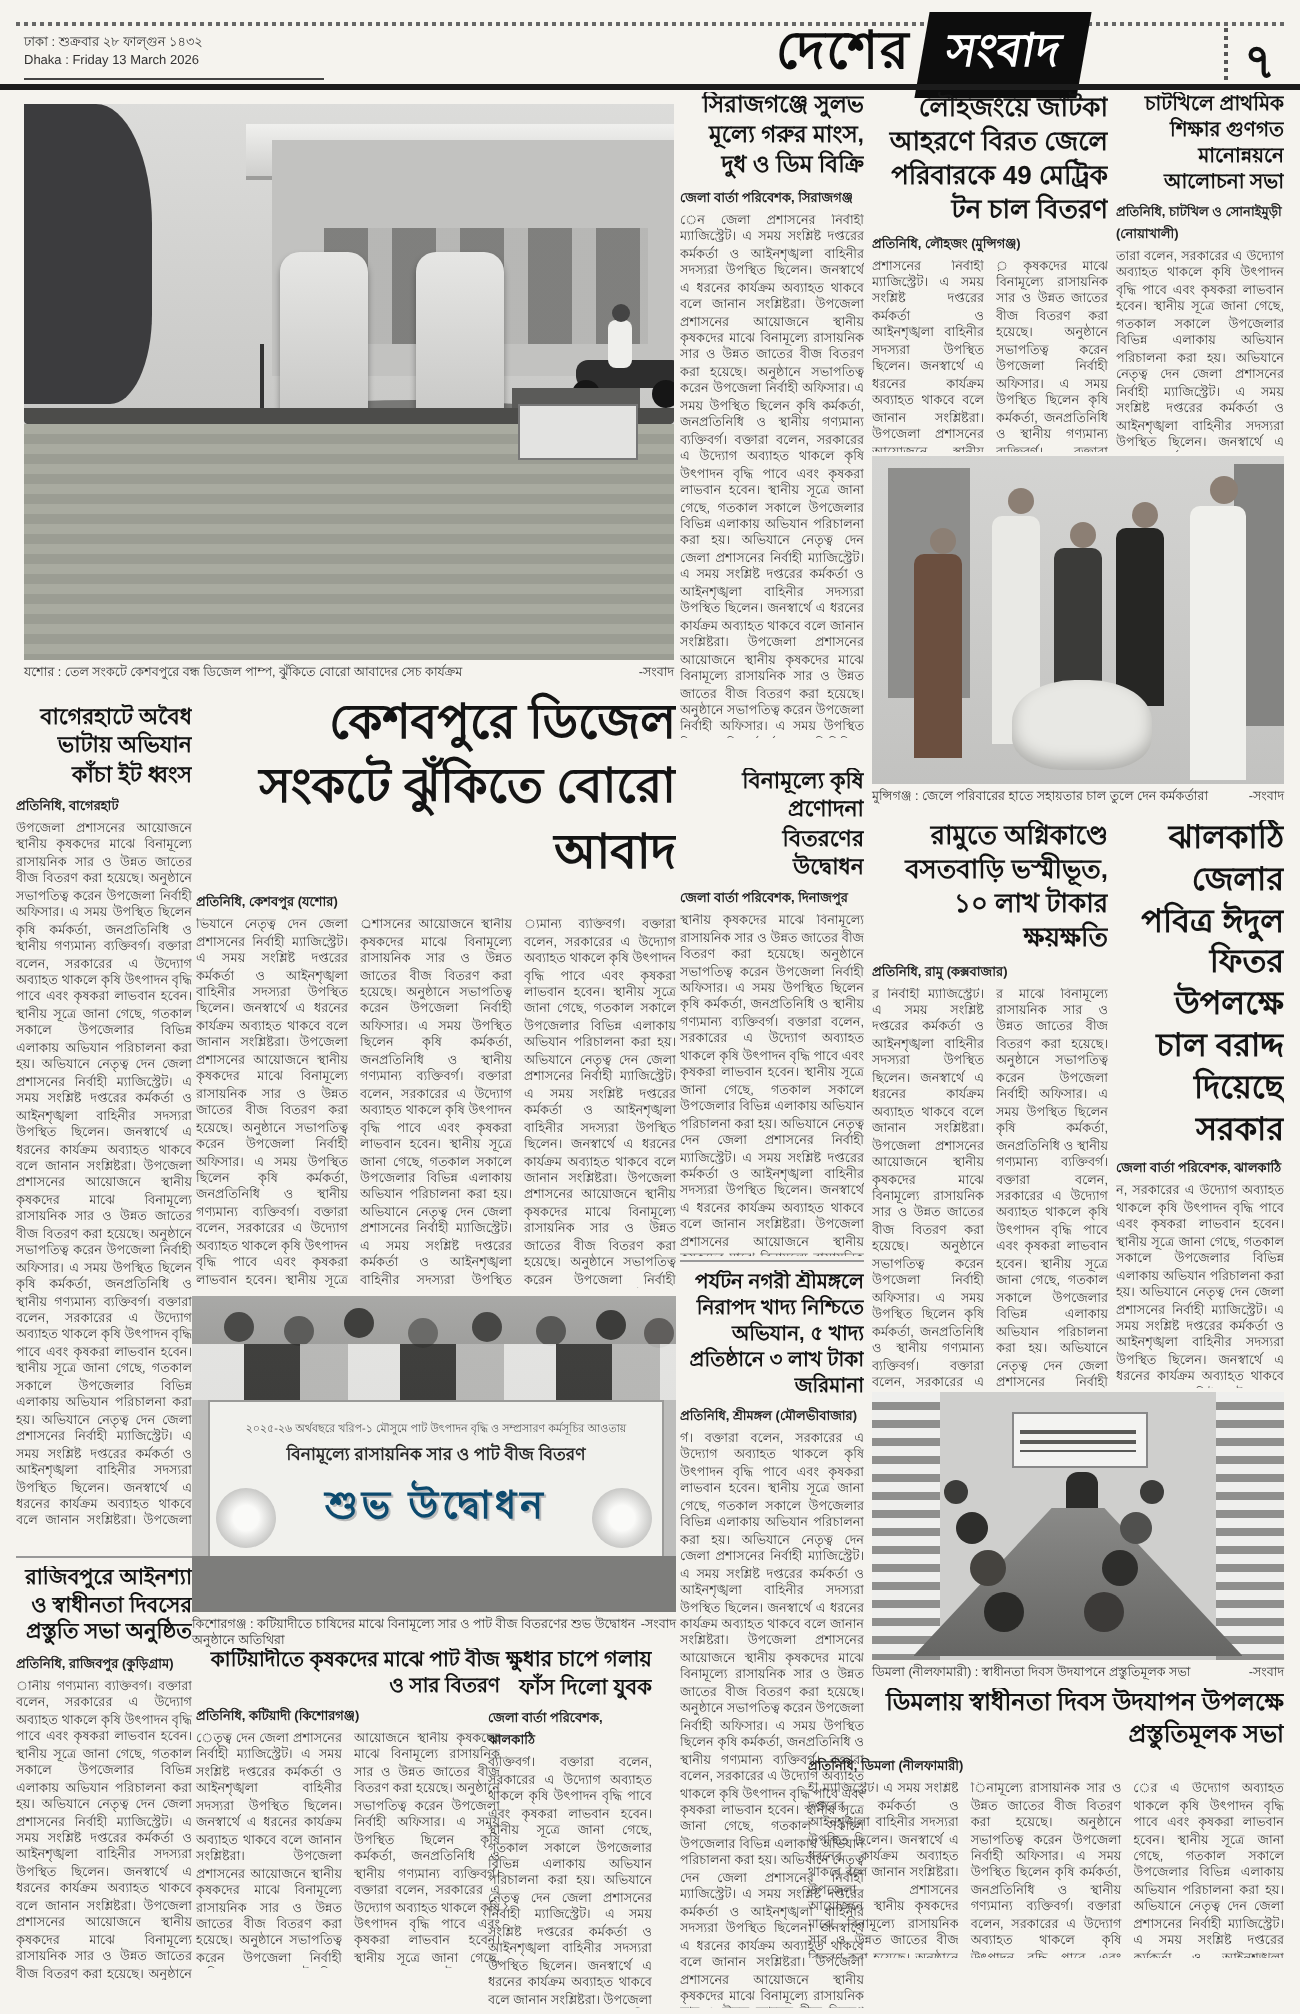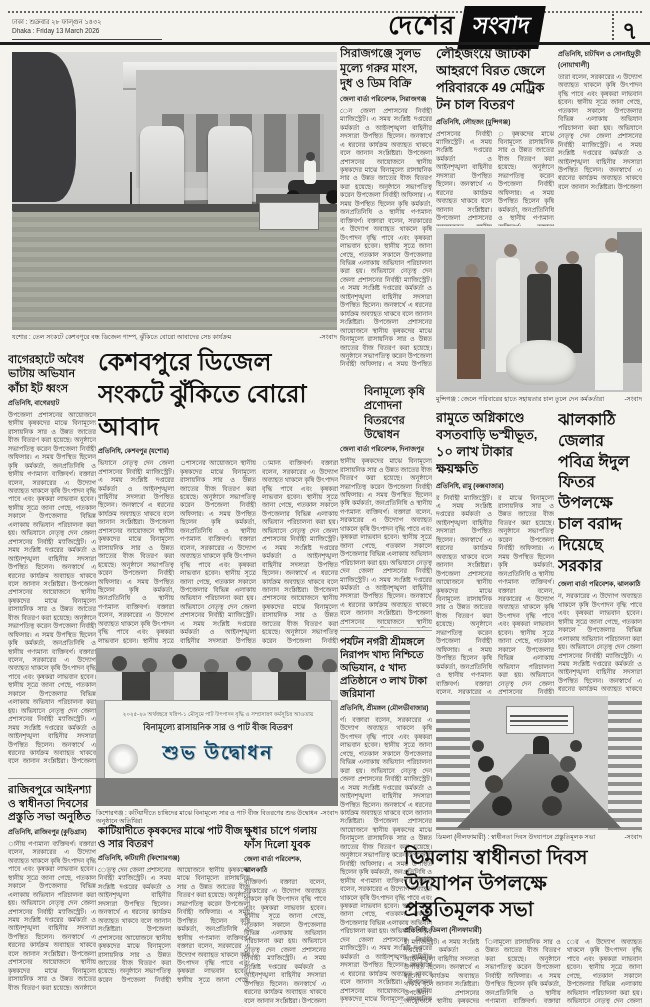--- a/index.html
+++ b/index.html
@@ -11,21 +11,21 @@
   .dates{left:12px;top:17px;width:150px;font-size:6.5px;line-height:1.45;color:#333;
          border-bottom:1px solid #444;padding-bottom:3px;}
   .masthead{left:388px;top:12px;height:30px;display:flex;align-items:center;}
   .mh-left{font-size:26px;font-weight:bold;color:#0d0d0d;letter-spacing:1px;}
   .mh-right{font-size:23px;font-weight:bold;color:#fff;background:#0d0d0d;
             padding:1px 12px 3px 12px;margin-left:6px;transform:skewX(-10deg);}
   .pg-div{left:612px;top:14px;height:26px;border-left:2px dotted #555;width:0;}
   .pagenum{left:622px;top:12px;font-size:24px;font-weight:bold;color:#111;}
   .rule{left:0;top:42px;width:650px;height:3px;background:#1c1c1c;}
   
-  .hl{font-weight:bold;text-align:left;color:#141414;line-height:1.3;overflow:hidden;}
+  .hl{font-weight:bold;text-align:right;color:#141414;line-height:1.3;overflow:hidden;}
   .by{font-size:6.5px;font-weight:bold;color:#222;margin:3px 0 2px 0;}
   .cols{display:flex;gap:6px;overflow:hidden;}
   .bc{flex:1;font-size:6.4px;line-height:1.32;text-align:justify;color:#3a3a3a;overflow:hidden;}
   .cap{font-size:6.3px;color:#333;display:flex;justify-content:space-between;line-height:1.2;}
   .art{overflow:hidden;}
   
   .ph{overflow:hidden;background:#bdbdbb;}
   .ph *{position:absolute;}
   
   .sky{left:0;top:0;width:100%;height:160px;background:linear-gradient(#dcdcda,#c8c8c6);}
@@ -207,20 +207,21 @@
   <div class="abs art" style="left:436px;top:46px;width:118px;height:180px;">
     <div class="hl" style="font-size:13px;">লৌহজংয়ে জাটকা আহরণে বিরত জেলে পরিবারকে 49 মেট্রিক টন চাল বিতরণ</div>
     <div class="by">প্রতিনিধি, লৌহজং (মুন্সিগঞ্জ)</div>
     <div class="cols" style="height:98px;">
       <div class="bc">প্রশাসনের নির্বাহী ম্যাজিস্ট্রেট। এ সময় সংশ্লিষ্ট দপ্তরের কর্মকর্তা ও আইনশৃঙ্খলা বাহিনীর সদস্যরা উপস্থিত ছিলেন। জনস্বার্থে এ ধরনের কার্যক্রম অব্যাহত থাকবে বলে জানান সংশ্লিষ্টরা। উপজেলা প্রশাসনের আয়োজনে স্থানীয় কৃষকদের মাঝে বিনামূল্যে রাসায়নিক সার ও উন্নত জাতের বীজ বিতরণ করা হয়েছে। অনুষ্ঠানে সভাপতিত্ব করেন উপজেলা নির্বাহী অফিসার। এ সময় উপস্থিত ছিলেন কৃষি কর্মকর্তা, জনপ্রতিনিধি ও স্থানীয় গণ্যমান্য ব্যক্তিবর্গ। বক্তারা বলেন, সরকারের এ উদ্যোগ অব্যাহত থাকলে কৃষি উৎপাদন বৃদ্ধি পাবে এবং কৃষকরা লাভবান হবেন। স্থানীয় সূত্রে জানা গেছে, গতকাল সকালে উপজেলার বিভিন্ন এলাকায় অভিযান পরিচালনা করা হয়। অভিযানে নেতৃত্ব দেন জেলা প্রশাসনের নির্বাহী ম্যাজিস্ট্রেট। এ সময় সংশ্লিষ্ট দপ্তরের কর্মকর্তা ও আইনশৃঙ্খলা বাহিনীর সদস্যরা উপস্থিত ছিলেন। জনস্বার্থে এ ধরনের কার্যক্রম অব্যাহত থাকবে বলে জানান সংশ্লিষ্টরা। উপজেলা প্রশাসনের আয়োজনে স্থানীয় কৃষকদের মাঝে বিনামূল্যে রাসায়নিক সার ও উন্নত জাতের বীজ বিতরণ করা হয়েছে। অনুষ্ঠানে সভাপতিত্ব করেন উপজেলা নির্বাহী অফিসার। এ সময় উপস্থিত ছিলেন কৃষি কর্মকর্তা, জনপ্রতিনিধি ও স্থানীয় গণ্যমান্য ব্যক্তিবর্গ। বক্তারা বলেন, সরকারের এ উদ্যোগ অব্যাহত থাকলে কৃষি উৎপাদন বৃদ্ধি পাবে এবং কৃষকরা লাভবান হবেন। স্থানীয় সূত্রে জানা গেছে, গতকাল সকালে উপজেলার বিভিন্ন এলাকায় অভিযান পরিচালনা করা হয়। অভিযানে নেতৃত্ব দেন জেলা প্রশাসনের নির্বাহী ম্যাজিস্ট্রেট। এ সময় সংশ্লিষ্ট দপ্তরের কর্মকর্তা ও আইনশৃঙ্খলা বাহিনীর সদস্যরা উপস্থিত ছিলেন। জনস্বার্থে এ ধরনের কার্যক্রম অব্যাহত থাকবে বলে জানান সংশ্লিষ্টরা। উপজেলা প্রশাসনের আয়োজনে স্থানীয় কৃষকদের মাঝে বিনামূল্যে রাসায়নিক সার ও উন্নত জাতের বীজ বিতরণ করা হয়েছে। অনুষ্ঠানে সভাপতিত্ব করেন উপজেলা নির্বাহী অফিসার। এ সময় উপস্থিত ছিলেন কৃষি কর্মকর্তা, জনপ্রতিনিধি ও স্থানীয় গণ্যমান্য ব্যক্তিবর্গ। বক্তারা বলেন, সরকারের এ উদ্যোগ অব্যাহত থাকলে কৃষি উৎপাদন বৃদ্ধি পাবে এবং কৃষকরা লাভবান হবেন। স্থানীয় সূত্রে জানা গেছে, গতকাল সকালে উপজেলার বিভিন্ন এলাকায় অভিযান পরিচালনা করা হয়। অভিযানে নেতৃত্ব দেন জেলা প্রশাসনের নির্বাহী ম্যাজিস্ট্রেট। এ সময় সংশ্লিষ্ট দপ্তরের কর্মকর্তা ও আইনশৃঙ্খলা বাহিনীর সদস্যরা উপস্থিত ছিলেন। জনস্বার্থে এ ধরনের কার্যক্রম অব্যাহত থাকবে বলে জানান সংশ্লিষ্টরা। উপজেলা প্রশাসনের আয়োজনে স্থানীয় কৃষকদের মাঝে বিনামূল্যে রাসায়নিক সার ও উন্নত জাতের বীজ বিতরণ করা হয়েছে। অনুষ্ঠানে সভাপতিত্ব করেন উপজেলা নির্বাহী অফিসার। এ সময় উপস্থিত ছিলেন কৃষি কর্মকর্তা, জনপ্রতিনিধি ও স্থানীয় গণ্যমান্য ব্যক্তিবর্গ। বক্তারা বলেন, সরকারের এ উদ্যোগ অব্যাহত থাকলে কৃষি উৎপাদন বৃদ্ধি পাবে এবং কৃষকরা লাভবান হবেন। স্থানীয় সূত্রে জানা গেছে, গতকাল সকালে উপজেলার বিভিন্ন এলাকায় অভিযান পরিচালনা করা হয়। অভিযানে নেতৃত্ব দেন জেলা প্রশাসনের নির্বাহী ম্যাজিস্ট্রেট। এ সময় সংশ্লিষ্ট দপ্তরের কর্মকর্তা ও আইনশৃঙ্খলা বাহিনীর সদস্যরা উপস্থিত ছিলেন। জনস্বার্থে এ ধরনের কার্যক্রম অব্যাহত থাকবে বলে জানান সংশ্লিষ্টরা। উপজেলা প্রশাসনের আয়োজনে স্থানীয় কৃষকদের মাঝে বিনামূল্যে রাসায়নিক সার ও উন্নত জাতের বীজ বিতরণ করা হয়েছে। অনুষ্ঠানে সভাপতিত্ব করেন উপজেলা নির্বাহী অফিসার। এ সময় উপস্থিত ছিলেন কৃষি কর্মকর্তা, জনপ্রতিনিধি ও স্থানীয় গণ্যমান্য ব্যক্তিবর্গ। বক্তারা বলেন, সরকারের এ উদ্যোগ অব্যাহত থাকলে কৃষি উৎপাদন বৃদ্ধি পাবে এবং কৃষকরা লাভবান হবেন। স্থানীয় সূত্রে জানা গেছে, গতকাল সকালে উপজেলার বিভিন্ন এলাকায় অভিযান পরিচালনা করা হয়। অভিযানে নেতৃত্ব দেন জেলা প্রশাসনের নির্বাহী ম্যাজিস্ট্রেট। এ সময় সংশ্লিষ্ট দপ্তরের কর্মকর্তা ও আইনশ</div>
       <div class="bc">় কৃষকদের মাঝে বিনামূল্যে রাসায়নিক সার ও উন্নত জাতের বীজ বিতরণ করা হয়েছে। অনুষ্ঠানে সভাপতিত্ব করেন উপজেলা নির্বাহী অফিসার। এ সময় উপস্থিত ছিলেন কৃষি কর্মকর্তা, জনপ্রতিনিধি ও স্থানীয় গণ্যমান্য ব্যক্তিবর্গ। বক্তারা বলেন, সরকারের এ উদ্যোগ অব্যাহত থাকলে কৃষি উৎপাদন বৃদ্ধি পাবে এবং কৃষকরা লাভবান হবেন। স্থানীয় সূত্রে জানা গেছে, গতকাল সকালে উপজেলার বিভিন্ন এলাকায় অভিযান পরিচালনা করা হয়। অভিযানে নেতৃত্ব দেন জেলা প্রশাসনের নির্বাহী ম্যাজিস্ট্রেট। এ সময় সংশ্লিষ্ট দপ্তরের কর্মকর্তা ও আইনশৃঙ্খলা বাহিনীর সদস্যরা উপস্থিত ছিলেন। জনস্বার্থে এ ধরনের কার্যক্রম অব্যাহত থাকবে বলে জানান সংশ্লিষ্টরা। উপজেলা প্রশাসনের আয়োজনে স্থানীয় কৃষকদের মাঝে বিনামূল্যে রাসায়নিক সার ও উন্নত জাতের বীজ বিতরণ করা হয়েছে। অনুষ্ঠানে সভাপতিত্ব করেন উপজেলা নির্বাহী অফিসার। এ সময় উপস্থিত ছিলেন কৃষি কর্মকর্তা, জনপ্রতিনিধি ও স্থানীয় গণ্যমান্য ব্যক্তিবর্গ। বক্তারা বলেন, সরকারের এ উদ্যোগ অব্যাহত থাকলে কৃষি উৎপাদন বৃদ্ধি পাবে এবং কৃষকরা লাভবান হবেন। স্থানীয় সূত্রে জানা গেছে, গতকাল সকালে উপজেলার বিভিন্ন এলাকায় অভিযান পরিচালনা করা হয়। অভিযানে নেতৃত্ব দেন জেলা প্রশাসনের নির্বাহী ম্যাজিস্ট্রেট। এ সময় সংশ্লিষ্ট দপ্তরের কর্মকর্তা ও আইনশৃঙ্খলা বাহিনীর সদস্যরা উপস্থিত ছিলেন। জনস্বার্থে এ ধরনের কার্যক্রম অব্যাহত থাকবে বলে জানান সংশ্লিষ্টরা। উপজেলা প্রশাসনের আয়োজনে স্থানীয় কৃষকদের মাঝে বিনামূল্যে রাসায়নিক সার ও উন্নত জাতের বীজ বিতরণ করা হয়েছে। অনুষ্ঠানে সভাপতিত্ব করেন উপজেলা নির্বাহী অফিসার। এ সময় উপস্থিত ছিলেন কৃষি কর্মকর্তা, জনপ্রতিনিধি ও স্থানীয় গণ্যমান্য ব্যক্তিবর্গ। বক্তারা বলেন, সরকারের এ উদ্যোগ অব্যাহত থাকলে কৃষি উৎপাদন বৃদ্ধি পাবে এবং কৃষকরা লাভবান হবেন। স্থানীয় সূত্রে জানা গেছে, গতকাল সকালে উপজেলার বিভিন্ন এলাকায় অভিযান পরিচালনা করা হয়। অভিযানে নেতৃত্ব দেন জেলা প্রশাসনের নির্বাহী ম্যাজিস্ট্রেট। এ সময় সংশ্লিষ্ট দপ্তরের কর্মকর্তা ও আইনশৃঙ্খলা বাহিনীর সদস্যরা উপস্থিত ছিলেন। জনস্বার্থে এ ধরনের কার্যক্রম অব্যাহত থাকবে বলে জানান সংশ্লিষ্টরা। উপজেলা প্রশাসনের আয়োজনে স্থানীয় কৃষকদের মাঝে বিনামূল্যে রাসায়নিক সার ও উন্নত জাতের বীজ বিতরণ করা হয়েছে। অনুষ্ঠানে সভাপতিত্ব করেন উপজেলা নির্বাহী অফিসার। এ সময় উপস্থিত ছিলেন কৃষি কর্মকর্তা, জনপ্রতিনিধি ও স্থানীয় গণ্যমান্য ব্যক্তিবর্গ। বক্তারা বলেন, সরকারের এ উদ্যোগ অব্যাহত থাকলে কৃষি উৎপাদন বৃদ্ধি পাবে এবং কৃষকরা লাভবান হবেন। স্থানীয় সূত্রে জানা গেছে, গতকাল সকালে উপজেলার বিভিন্ন এলাকায় অভিযান পরিচালনা করা হয়। অভিযানে নেতৃত্ব দেন জেলা প্রশাসনের নির্বাহী ম্যাজিস্ট্রেট। এ সময় সংশ্লিষ্ট দপ্তরের কর্মকর্তা ও আইনশৃঙ্খলা বাহিনীর সদস্যরা উপস্থিত ছিলেন। জনস্বার্থে এ ধরনের কার্যক্রম অব্যাহত থাকবে বলে জানান সংশ্লিষ্টরা। উপজেলা প্রশাসনের আয়োজনে স্থানীয় কৃষকদের মাঝে বিনামূল্যে রাসায়নিক সার ও উন্নত জাতের বীজ বিতরণ করা হয়েছে। অনুষ্ঠানে সভাপতিত্ব করেন উপজেলা নির্বাহী অফিসার। এ সময় উপস্থিত ছিলেন কৃষি কর্মকর্তা, জনপ্রতিনিধি ও স্থানীয় গণ্যমান্য ব্যক্তিবর্গ। বক্তারা বলেন, সরকারের এ উদ্যোগ অব্যাহত থাকলে কৃষি উৎপাদন বৃদ্ধি পাবে এবং কৃষকরা লাভবান হবেন। স্থানীয় সূত্রে জানা গেছে, গতকাল সকালে উপজেলার বিভিন্ন এলাকায় অভিযান পরিচালনা করা হয়। অভিযানে নেতৃত্ব দেন জেলা প্রশাসনের নির্বাহী ম্যাজিস্ট্রেট। এ সময় সংশ্লিষ্ট দপ্তরের কর্মকর্তা ও আইনশৃঙ্খলা বাহিনীর সদস্যরা উপস্থিত ছিলেন। জনস্বার্থে এ ধরনের কার্যক্রম অব্যাহত থাকবে বলে জানান সংশ্লিষ্টরা। উপজেলা প্রশাসনের আয়োজনে স্থানীয় কৃষকদের মাঝে বিনামূল্যে রাসায়নিক সার ও উন্নত জাতের বীজ বিতরণ করা হয়েছে।</div>
     </div>
   </div>
 
   <div class="abs art" style="left:558px;top:46px;width:84px;height:180px;">
+    <div class="hl" style="font-size:10px;">চাটখিলে প্রাথমিক শিক্ষার গুণগত মানোন্নয়নে আলোচনা সভা</div>
     <div class="by">প্রতিনিধি, চাটখিল ও সোনাইমুড়ী (নোয়াখালী)</div>
     <div class="bc" style="height:118px;">তারা বলেন, সরকারের এ উদ্যোগ অব্যাহত থাকলে কৃষি উৎপাদন বৃদ্ধি পাবে এবং কৃষকরা লাভবান হবেন। স্থানীয় সূত্রে জানা গেছে, গতকাল সকালে উপজেলার বিভিন্ন এলাকায় অভিযান পরিচালনা করা হয়। অভিযানে নেতৃত্ব দেন জেলা প্রশাসনের নির্বাহী ম্যাজিস্ট্রেট। এ সময় সংশ্লিষ্ট দপ্তরের কর্মকর্তা ও আইনশৃঙ্খলা বাহিনীর সদস্যরা উপস্থিত ছিলেন। জনস্বার্থে এ ধরনের কার্যক্রম অব্যাহত থাকবে বলে জানান সংশ্লিষ্টরা। উপজেলা প্রশাসনের আয়োজনে স্থানীয় কৃষকদের মাঝে বিনামূল্যে রাসায়নিক সার ও উন্নত জাতের বীজ বিতরণ করা হয়েছে। অনুষ্ঠানে সভাপতিত্ব করেন উপজেলা নির্বাহী অফিসার। এ সময় উপস্থিত ছিলেন কৃষি কর্মকর্তা, জনপ্রতিনিধি ও স্থানীয় গণ্যমান্য ব্যক্তিবর্গ। বক্তারা বলেন, সরকারের এ উদ্যোগ অব্যাহত থাকলে কৃষি উৎপাদন বৃদ্ধি পাবে এবং কৃষকরা লাভবান হবেন। স্থানীয় সূত্রে জানা গেছে, গতকাল সকালে উপজেলার বিভিন্ন এলাকায় অভিযান পরিচালনা করা হয়। অভিযানে নেতৃত্ব দেন জেলা প্রশাসনের নির্বাহী ম্যাজিস্ট্রেট। এ সময় সংশ্লিষ্ট দপ্তরের কর্মকর্তা ও আইনশৃঙ্খলা বাহিনীর সদস্যরা উপস্থিত ছিলেন। জনস্বার্থে এ ধরনের কার্যক্রম অব্যাহত থাকবে বলে জানান সংশ্লিষ্টরা। উপজেলা প্রশাসনের আয়োজনে স্থানীয় কৃষকদের মাঝে বিনামূল্যে রাসায়নিক সার ও উন্নত জাতের বীজ বিতরণ করা হয়েছে। অনুষ্ঠানে সভাপতিত্ব করেন উপজেলা নির্বাহী অফিসার। এ সময় উপস্থিত ছিলেন কৃষি কর্মকর্তা, জনপ্রতিনিধি ও স্থানীয় গণ্যমান্য ব্যক্তিবর্গ। বক্তারা বলেন, সরকারের এ উদ্যোগ অব্যাহত থাকলে কৃষি উৎপাদন বৃদ্ধি পাবে এবং কৃষকরা লাভবান হবেন। স্থানীয় সূত্রে জানা গেছে, গতকাল সকালে উপজেলার বিভিন্ন এলাকায় অভিযান পরিচালনা করা হয়। অভিযানে নেতৃত্ব দেন জেলা প্রশাসনের নির্বাহী ম্যাজিস্ট্রেট। এ সময় সংশ্লিষ্ট দপ্তরের কর্মকর্তা ও আইনশৃঙ্খলা বাহিনীর সদস্যরা উপস্থিত ছিলেন। জনস্বার্থে এ ধরনের কার্যক্রম অব্যাহত থাকবে বলে জানান সংশ্লিষ্টরা। উপজেলা প্রশাসনের আয়োজনে স্থানীয় কৃষকদের মাঝে বিনামূল্যে রাসায়নিক সার ও উন্নত জাতের বীজ বিতরণ করা হয়েছে। অনুষ্ঠানে সভাপতিত্ব করেন উপজেলা নির্বাহী অফিসার। এ সময় উপস্থিত ছিলেন কৃষি কর্মকর্তা, জনপ্রতিনিধি ও স্থানীয় গণ্যমান্য ব্যক্তিবর্গ। বক্তারা বলেন, সরকারের এ উদ্যোগ অব্যাহত থাকলে কৃষি উৎপাদন বৃদ্ধি পাবে এবং কৃষকরা লাভবান হবেন। স্থানীয় সূত্রে জানা গেছে, গতকাল সকালে উপজেলার বিভিন্ন এলাকায় অভিযান পরিচালনা করা হয়। অভিযানে নেতৃত্ব দেন জেলা প্রশাসনের নির্বাহী ম্যাজিস্ট্রেট। এ সময় সংশ্লিষ্ট দপ্তরের কর্মকর্তা ও আইনশৃঙ্খলা বাহিনীর সদস্যরা উপস্থিত ছিলেন। জনস্বার্থে এ ধরনের কার্যক্রম অব্যাহত থাকবে বলে জানান সংশ্লিষ্টরা। উপজেলা প্রশাসনের আয়োজনে স্থানীয় কৃষকদের মাঝে বিনামূল্যে রাসায়নিক সার ও উন্নত জাতের বীজ বিতরণ করা হয়েছে। অনুষ্ঠানে সভাপতিত্ব করেন উপজেলা নির্বাহী অফিসার। এ সময় উপস্থিত ছিলেন কৃষি কর্মকর্তা, জনপ্রতিনিধি ও স্থানীয় গণ্যমান্য ব্যক্তিবর্গ। বক্তারা বলেন, সরকারের এ উদ্যোগ অব্যাহত থাকলে কৃষি উৎপাদন বৃদ্ধি পাবে এবং কৃষকরা লাভবান হবেন। স্থানীয় সূত্রে জানা গেছে, গতকাল সকালে উপজেলার বিভিন্ন এলাকায় অভিযান পরিচালনা করা হয়। অভিযানে নেতৃত্ব দেন জেলা প্রশাসনের নির্বাহী ম্যাজিস্ট্রেট। এ সময় সংশ্লিষ্ট দপ্তরের কর্মকর্তা ও আইনশৃঙ্খলা বাহিনীর সদস্যরা উপস্থিত ছিলেন। জনস্বার্থে এ ধরনের কার্যক্রম অব্যাহত থাকবে বলে জানান সংশ্লিষ্টরা। উপজেলা প্রশাসনের আয়োজনে স্থানীয় কৃষকদের মাঝে বিনামূল্যে রাসায়নিক সার ও উন্নত জাতের বীজ বিতরণ করা হয়েছে। অনুষ্ঠানে সভাপতিত্ব করেন উপজেলা নির্বাহী অফিসার। এ সময় উপস্থিত ছিলেন কৃষি কর্মকর্তা, জনপ্রতিনিধি ও স্থানীয় গণ্যমান্য ব্যক্তিবর্গ। বক্তারা বলেন, সরকারের এ উদ্যোগ অব্যাহত থাকলে কৃষি উৎপাদন বৃদ্ধি পাবে এবং কৃষকর</div>
   </div>
 
   <div class="abs ph" style="left:436px;top:228px;width:206px;height:164px;">
     <div class="wall"></div>
     <div class="doorL"></div>
     <div class="doorR"></div>
     <div class="head" style="left:14%;top:22%;width:13px;height:13px;"></div>
     <div class="person" style="left:10%;top:30%;width:24px;height:62%;background:#6b4f3f;"></div>
@@ -264,21 +265,21 @@
     <div class="sitL"></div>
     <div class="sitR"></div>
     <div class="endguy"></div>
   </div>
   <div class="abs cap" style="left:436px;top:833px;width:206px;">
     <span>ডিমলা (নীলফামারী) : স্বাধীনতা দিবস উদযাপনে প্রস্তুতিমূলক সভা</span>
     <span>-সংবাদ</span>
   </div>
 
   <div class="abs art" style="left:404px;top:844px;width:238px;height:160px;">
-    <div class="hl" style="font-size:20px;">ডিমলায় স্বাধীনতা দিবস উদযাপন উপলক্ষে প্রস্তুতিমূলক সভা</div>
+    <div class="hl" style="font-size:12px;">ডিমলায় স্বাধীনতা দিবস উদযাপন উপলক্ষে প্রস্তুতিমূলক সভা</div>
     <div class="by">প্রতিনিধি, ডিমলা (নীলফামারী)</div>
     <div class="cols" style="height:88px;">
       <div class="bc">হী ম্যাজিস্ট্রেট। এ সময় সংশ্লিষ্ট দপ্তরের কর্মকর্তা ও আইনশৃঙ্খলা বাহিনীর সদস্যরা উপস্থিত ছিলেন। জনস্বার্থে এ ধরনের কার্যক্রম অব্যাহত থাকবে বলে জানান সংশ্লিষ্টরা। উপজেলা প্রশাসনের আয়োজনে স্থানীয় কৃষকদের মাঝে বিনামূল্যে রাসায়নিক সার ও উন্নত জাতের বীজ বিতরণ করা হয়েছে। অনুষ্ঠানে সভাপতিত্ব করেন উপজেলা নির্বাহী অফিসার। এ সময় উপস্থিত ছিলেন কৃষি কর্মকর্তা, জনপ্রতিনিধি ও স্থানীয় গণ্যমান্য ব্যক্তিবর্গ। বক্তারা বলেন, সরকারের এ উদ্যোগ অব্যাহত থাকলে কৃষি উৎপাদন বৃদ্ধি পাবে এবং কৃষকরা লাভবান হবেন। স্থানীয় সূত্রে জানা গেছে, গতকাল সকালে উপজেলার বিভিন্ন এলাকায় অভিযান পরিচালনা করা হয়। অভিযানে নেতৃত্ব দেন জেলা প্রশাসনের নির্বাহী ম্যাজিস্ট্রেট। এ সময় সংশ্লিষ্ট দপ্তরের কর্মকর্তা ও আইনশৃঙ্খলা বাহিনীর সদস্যরা উপস্থিত ছিলেন। জনস্বার্থে এ ধরনের কার্যক্রম অব্যাহত থাকবে বলে জানান সংশ্লিষ্টরা। উপজেলা প্রশাসনের আয়োজনে স্থানীয় কৃষকদের মাঝে বিনামূল্যে রাসায়নিক সার ও উন্নত জাতের বীজ বিতরণ করা হয়েছে। অনুষ্ঠানে সভাপতিত্ব করেন উপজেলা নির্বাহী অফিসার। এ সময় উপস্থিত ছিলেন কৃষি কর্মকর্তা, জনপ্রতিনিধি ও স্থানীয় গণ্যমান্য ব্যক্তিবর্গ। বক্তারা বলেন, সরকারের এ উদ্যোগ অব্যাহত থাকলে কৃষি উৎপাদন বৃদ্ধি পাবে এবং কৃষকরা লাভবান হবেন। স্থানীয় সূত্রে জানা গেছে, গতকাল সকালে উপজেলার বিভিন্ন এলাকায় অভিযান পরিচালনা করা হয়। অভিযানে নেতৃত্ব দেন জেলা প্রশাসনের নির্বাহী ম্যাজিস্ট্রেট। এ সময় সংশ্লিষ্ট দপ্তরের কর্মকর্তা ও আইনশৃঙ্খলা বাহিনীর সদস্যরা উপস্থিত ছিলেন। জনস্বার্থে এ ধরনের কার্যক্রম অব্যাহত থাকবে বলে জানান সংশ্লিষ্টরা। উপজেলা প্রশাসনের আয়োজনে স্থানীয় কৃষকদের মাঝে বিনামূল্যে রাসায়নিক সার ও উন্নত জাতের বীজ বিতরণ করা হয়েছে। অনুষ্ঠানে সভাপতিত্ব করেন উপজেলা নির্বাহী অফিসার। এ সময় উপস্থিত ছিলেন কৃষি কর্মকর্তা, জনপ্রতিনিধি ও স্থানীয় গণ্যমান্য ব্যক্তিবর্গ। বক্তারা বলেন, সরকারের এ উদ্যোগ অব্যাহত থাকলে কৃষি উৎপাদন বৃদ্ধি পাবে এবং কৃষকরা লাভবান হবেন। স্থানীয় সূত্রে জানা গেছে, গতকাল সকালে উপজেলার বিভিন্ন এলাকায় অভিযান পরিচালনা করা হয়। অভিযানে নেতৃত্ব দেন জেলা প্রশাসনের নির্বাহী ম্যাজিস্ট্রেট। এ সময় সংশ্লিষ্ট দপ্তরের কর্মকর্তা ও আইনশৃঙ্খলা বাহিনীর সদস্যরা উপস্থিত ছিলেন। জনস্বার্থে এ ধরনের কার্যক্রম অব্যাহত থাকবে বলে জানান সংশ্লিষ্টরা। উপজেলা প্রশাসনের আয়োজনে স্থানীয় কৃষকদের মাঝে বিনামূল্যে রাসায়নিক সার ও উন্নত জাতের বীজ বিতরণ করা হয়েছে। অনুষ্ঠানে সভাপতিত্ব করেন উপজেলা নির্বাহী অফিসার। এ সময় উপস্থিত ছিলেন কৃষি কর্মকর্তা, জনপ্রতিনিধি ও স্থানীয় গণ্যমান্য ব্যক্তিবর্গ। বক্তারা বলেন, সরকারের এ উদ্যোগ অব্যাহত থাকলে কৃষি উৎপাদন বৃদ্ধি পাবে এবং কৃষকরা লাভবান হবেন। স্থানীয় সূত্রে জানা গেছে, গতকাল সকালে উপজেলার বিভিন্ন এলাকায় অভিযান পরিচালনা করা হয়। অভিযানে নেতৃত্ব দেন জেলা প্রশাসনের নির্বাহী ম্যাজিস্ট্রেট। এ সময় সংশ্লিষ্ট দপ্তরের কর্মকর্তা ও আইনশৃঙ্খলা বাহিনীর সদস্যরা উপস্থিত ছিলেন। জনস্বার্থে এ ধরনের কার্যক্রম অব্যাহত থাকবে বলে জানান সংশ্লিষ্টরা। উপজেলা প্রশাসনের আয়োজনে স্থানীয় কৃষকদের মাঝে বিনামূল্যে রাসায়নিক সার ও উন্নত জাতের বীজ বিতরণ করা হয়েছে। অনুষ্ঠানে সভাপতিত্ব করেন উপজেলা নির্বাহী অফিসার। এ সময় উপস্থিত ছিলেন কৃষি কর্মকর্তা, জনপ্রতিনিধি ও স্থানীয় গণ্যমান্য ব্যক্তিবর্গ। বক্তারা বলেন, সরকারের এ উদ্যোগ অব্যাহত থাকলে কৃষি উৎপাদন বৃদ্ধি পাবে এবং কৃষকরা লাভবান হবেন। স্থানীয় সূত্রে জানা গেছে, গতকাল সকালে উপজেলার বিভিন্ন এলাকায় অভিযান পরিচালনা করা হয়। অভিযানে নেতৃত্ব দেন জেলা প্রশাসনের নির্বাহী ম্যাজিস্ট্রেট। এ সময় সংশ্লিষ্ট দপ্তরের কর্মকর্তা ও আইনশৃঙ্খলা বাহিনীর স</div>
       <div class="bc">িনামূল্যে রাসায়নিক সার ও উন্নত জাতের বীজ বিতরণ করা হয়েছে। অনুষ্ঠানে সভাপতিত্ব করেন উপজেলা নির্বাহী অফিসার। এ সময় উপস্থিত ছিলেন কৃষি কর্মকর্তা, জনপ্রতিনিধি ও স্থানীয় গণ্যমান্য ব্যক্তিবর্গ। বক্তারা বলেন, সরকারের এ উদ্যোগ অব্যাহত থাকলে কৃষি উৎপাদন বৃদ্ধি পাবে এবং কৃষকরা লাভবান হবেন। স্থানীয় সূত্রে জানা গেছে, গতকাল সকালে উপজেলার বিভিন্ন এলাকায় অভিযান পরিচালনা করা হয়। অভিযানে নেতৃত্ব দেন জেলা প্রশাসনের নির্বাহী ম্যাজিস্ট্রেট। এ সময় সংশ্লিষ্ট দপ্তরের কর্মকর্তা ও আইনশৃঙ্খলা বাহিনীর সদস্যরা উপস্থিত ছিলেন। জনস্বার্থে এ ধরনের কার্যক্রম অব্যাহত থাকবে বলে জানান সংশ্লিষ্টরা। উপজেলা প্রশাসনের আয়োজনে স্থানীয় কৃষকদের মাঝে বিনামূল্যে রাসায়নিক সার ও উন্নত জাতের বীজ বিতরণ করা হয়েছে। অনুষ্ঠানে সভাপতিত্ব করেন উপজেলা নির্বাহী অফিসার। এ সময় উপস্থিত ছিলেন কৃষি কর্মকর্তা, জনপ্রতিনিধি ও স্থানীয় গণ্যমান্য ব্যক্তিবর্গ। বক্তারা বলেন, সরকারের এ উদ্যোগ অব্যাহত থাকলে কৃষি উৎপাদন বৃদ্ধি পাবে এবং কৃষকরা লাভবান হবেন। স্থানীয় সূত্রে জানা গেছে, গতকাল সকালে উপজেলার বিভিন্ন এলাকায় অভিযান পরিচালনা করা হয়। অভিযানে নেতৃত্ব দেন জেলা প্রশাসনের নির্বাহী ম্যাজিস্ট্রেট। এ সময় সংশ্লিষ্ট দপ্তরের কর্মকর্তা ও আইনশৃঙ্খলা বাহিনীর সদস্যরা উপস্থিত ছিলেন। জনস্বার্থে এ ধরনের কার্যক্রম অব্যাহত থাকবে বলে জানান সংশ্লিষ্টরা। উপজেলা প্রশাসনের আয়োজনে স্থানীয় কৃষকদের মাঝে বিনামূল্যে রাসায়নিক সার ও উন্নত জাতের বীজ বিতরণ করা হয়েছে। অনুষ্ঠানে সভাপতিত্ব করেন উপজেলা নির্বাহী অফিসার। এ সময় উপস্থিত ছিলেন কৃষি কর্মকর্তা, জনপ্রতিনিধি ও স্থানীয় গণ্যমান্য ব্যক্তিবর্গ। বক্তারা বলেন, সরকারের এ উদ্যোগ অব্যাহত থাকলে কৃষি উৎপাদন বৃদ্ধি পাবে এবং কৃষকরা লাভবান হবেন। স্থানীয় সূত্রে জানা গেছে, গতকাল সকালে উপজেলার বিভিন্ন এলাকায় অভিযান পরিচালনা করা হয়। অভিযানে নেতৃত্ব দেন জেলা প্রশাসনের নির্বাহী ম্যাজিস্ট্রেট। এ সময় সংশ্লিষ্ট দপ্তরের কর্মকর্তা ও আইনশৃঙ্খলা বাহিনীর সদস্যরা উপস্থিত ছিলেন। জনস্বার্থে এ ধরনের কার্যক্রম অব্যাহত থাকবে বলে জানান সংশ্লিষ্টরা। উপজেলা প্রশাসনের আয়োজনে স্থানীয় কৃষকদের মাঝে বিনামূল্যে রাসায়নিক সার ও উন্নত জাতের বীজ বিতরণ করা হয়েছে। অনুষ্ঠানে সভাপতিত্ব করেন উপজেলা নির্বাহী অফিসার। এ সময় উপস্থিত ছিলেন কৃষি কর্মকর্তা, জনপ্রতিনিধি ও স্থানীয় গণ্যমান্য ব্যক্তিবর্গ। বক্তারা বলেন, সরকারের এ উদ্যোগ অব্যাহত থাকলে কৃষি উৎপাদন বৃদ্ধি পাবে এবং কৃষকরা লাভবান হবেন। স্থানীয় সূত্রে জানা গেছে, গতকাল সকালে উপজেলার বিভিন্ন এলাকায় অভিযান পরিচালনা করা হয়। অভিযানে নেতৃত্ব দেন জেলা প্রশাসনের নির্বাহী ম্যাজিস্ট্রেট। এ সময় সংশ্লিষ্ট দপ্তরের কর্মকর্তা ও আইনশৃঙ্খলা বাহিনীর সদস্যরা উপস্থিত ছিলেন। জনস্বার্থে এ ধরনের কার্যক্রম অব্যাহত থাকবে বলে জানান সংশ্লিষ্টরা। উপজেলা প্রশাসনের আয়োজনে স্থানীয় কৃষকদের মাঝে বিনামূল্যে রাসায়নিক সার ও উন্নত জাতের বীজ বিতরণ করা হয়েছে। অনুষ্ঠানে সভাপতিত্ব করেন উপজেলা নির্বাহী অফিসার। এ সময় উপস্থিত ছিলেন কৃষি কর্মকর্তা, জনপ্রতিনিধি ও স্থানীয় গণ্যমান্য ব্যক্তিবর্গ। বক্তারা বলেন, সরকারের এ উদ্যোগ অব্যাহত থাকলে কৃষি উৎপাদন বৃদ্ধি পাবে এবং কৃষকরা লাভবান হবেন। স্থানীয় সূত্রে জানা গেছে, গতকাল সকালে উপজেলার বিভিন্ন এলাকায় অভিযান পরিচালনা করা হয়। অভিযানে নেতৃত্ব দেন জেলা প্রশাসনের নির্বাহী ম্যাজিস্ট্রেট। এ সময় সংশ্লিষ্ট দপ্তরের কর্মকর্তা ও আইনশৃঙ্খলা বাহিনীর সদস্যরা উপস্থিত ছিলেন। জনস্বার্থে এ ধরনের কার্যক্রম অব্যাহত থাকবে বলে জানান সংশ্লিষ্টরা। উপজেলা প্রশাসনের আয়োজনে স্থানীয় কৃষকদের মাঝে বিনামূল্যে রাসায়নিক সার ও উন্নত জাতের বীজ বিতরণ করা হয়েছে। অনুষ্ঠানে সভাপত</div>
       <div class="bc">ের এ উদ্যোগ অব্যাহত থাকলে কৃষি উৎপাদন বৃদ্ধি পাবে এবং কৃষকরা লাভবান হবেন। স্থানীয় সূত্রে জানা গেছে, গতকাল সকালে উপজেলার বিভিন্ন এলাকায় অভিযান পরিচালনা করা হয়। অভিযানে নেতৃত্ব দেন জেলা প্রশাসনের নির্বাহী ম্যাজিস্ট্রেট। এ সময় সংশ্লিষ্ট দপ্তরের কর্মকর্তা ও আইনশৃঙ্খলা বাহিনীর সদস্যরা উপস্থিত ছিলেন। জনস্বার্থে এ ধরনের কার্যক্রম অব্যাহত থাকবে বলে জানান সংশ্লিষ্টরা। উপজেলা প্রশাসনের আয়োজনে স্থানীয় কৃষকদের মাঝে বিনামূল্যে রাসায়নিক সার ও উন্নত জাতের বীজ বিতরণ করা হয়েছে। অনুষ্ঠানে সভাপতিত্ব করেন উপজেলা নির্বাহী অফিসার। এ সময় উপস্থিত ছিলেন কৃষি কর্মকর্তা, জনপ্রতিনিধি ও স্থানীয় গণ্যমান্য ব্যক্তিবর্গ। বক্তারা বলেন, সরকারের এ উদ্যোগ অব্যাহত থাকলে কৃষি উৎপাদন বৃদ্ধি পাবে এবং কৃষকরা লাভবান হবেন। স্থানীয় সূত্রে জানা গেছে, গতকাল সকালে উপজেলার বিভিন্ন এলাকায় অভিযান পরিচালনা করা হয়। অভিযানে নেতৃত্ব দেন জেলা প্রশাসনের নির্বাহী ম্যাজিস্ট্রেট। এ সময় সংশ্লিষ্ট দপ্তরের কর্মকর্তা ও আইনশৃঙ্খলা বাহিনীর সদস্যরা উপস্থিত ছিলেন। জনস্বার্থে এ ধরনের কার্যক্রম অব্যাহত থাকবে বলে জানান সংশ্লিষ্টরা। উপজেলা প্রশাসনের আয়োজনে স্থানীয় কৃষকদের মাঝে বিনামূল্যে রাসায়নিক সার ও উন্নত জাতের বীজ বিতরণ করা হয়েছে। অনুষ্ঠানে সভাপতিত্ব করেন উপজেলা নির্বাহী অফিসার। এ সময় উপস্থিত ছিলেন কৃষি কর্মকর্তা, জনপ্রতিনিধি ও স্থানীয় গণ্যমান্য ব্যক্তিবর্গ। বক্তারা বলেন, সরকারের এ উদ্যোগ অব্যাহত থাকলে কৃষি উৎপাদন বৃদ্ধি পাবে এবং কৃষকরা লাভবান হবেন। স্থানীয় সূত্রে জানা গেছে, গতকাল সকালে উপজেলার বিভিন্ন এলাকায় অভিযান পরিচালনা করা হয়। অভিযানে নেতৃত্ব দেন জেলা প্রশাসনের নির্বাহী ম্যাজিস্ট্রেট। এ সময় সংশ্লিষ্ট দপ্তরের কর্মকর্তা ও আইনশৃঙ্খলা বাহিনীর সদস্যরা উপস্থিত ছিলেন। জনস্বার্থে এ ধরনের কার্যক্রম অব্যাহত থাকবে বলে জানান সংশ্লিষ্টরা। উপজেলা প্রশাসনের আয়োজনে স্থানীয় কৃষকদের মাঝে বিনামূল্যে রাসায়নিক সার ও উন্নত জাতের বীজ বিতরণ করা হয়েছে। অনুষ্ঠানে সভাপতিত্ব করেন উপজেলা নির্বাহী অফিসার। এ সময় উপস্থিত ছিলেন কৃষি কর্মকর্তা, জনপ্রতিনিধি ও স্থানীয় গণ্যমান্য ব্যক্তিবর্গ। বক্তারা বলেন, সরকারের এ উদ্যোগ অব্যাহত থাকলে কৃষি উৎপাদন বৃদ্ধি পাবে এবং কৃষকরা লাভবান হবেন। স্থানীয় সূত্রে জানা গেছে, গতকাল সকালে উপজেলার বিভিন্ন এলাকায় অভিযান পরিচালনা করা হয়। অভিযানে নেতৃত্ব দেন জেলা প্রশাসনের নির্বাহী ম্যাজিস্ট্রেট। এ সময় সংশ্লিষ্ট দপ্তরের কর্মকর্তা ও আইনশৃঙ্খলা বাহিনীর সদস্যরা উপস্থিত ছিলেন। জনস্বার্থে এ ধরনের কার্যক্রম অব্যাহত থাকবে বলে জানান সংশ্লিষ্টরা। উপজেলা প্রশাসনের আয়োজনে স্থানীয় কৃষকদের মাঝে বিনামূল্যে রাসায়নিক সার ও উন্নত জাতের বীজ বিতরণ করা হয়েছে। অনুষ্ঠানে সভাপতিত্ব করেন উপজেলা নির্বাহী অফিসার। এ সময় উপস্থিত ছিলেন কৃষি কর্মকর্তা, জনপ্রতিনিধি ও স্থানীয় গণ্যমান্য ব্যক্তিবর্গ। বক্তারা বলেন, সরকারের এ উদ্যোগ অব্যাহত থাকলে কৃষি উৎপাদন বৃদ্ধি পাবে এবং কৃষকরা লাভবান হবেন। স্থানীয় সূত্রে জানা গেছে, গতকাল সকালে উপজেলার বিভিন্ন এলাকায় অভিযান পরিচালনা করা হয়। অভিযানে নেতৃত্ব দেন জেলা প্রশাসনের নির্বাহী ম্যাজিস্ট্রেট। এ সময় সংশ্লিষ্ট দপ্তরের কর্মকর্তা ও আইনশৃঙ্খলা বাহিনীর সদস্যরা উপস্থিত ছিলেন। জনস্বার্থে এ ধরনের কার্যক্রম অব্যাহত থাকবে বলে জানান সংশ্লিষ্টরা। উপজেলা প্রশাসনের আয়োজনে স্থানীয় কৃষকদের মাঝে বিনামূল্যে রাসায়নিক সার ও উন্নত জাতের বীজ বিতরণ করা হয়েছে। অনুষ্ঠানে সভাপতিত্ব করেন উপজেলা নির্বাহী অফিসার। এ সময় উপস্থিত ছিলেন কৃষি কর্মকর্তা, জনপ্রতিনিধি ও স্থানীয় গণ্যমান্য ব্যক্তিবর্গ। বক্তারা বলেন, সরকারের এ উদ্যোগ অব্যাহত থাকলে কৃষি উৎপাদন বৃদ্ধি পাবে এবং কৃষকরা লাভবান হবেন। স</div>
     </div>
   </div>
 
 </div>
 

